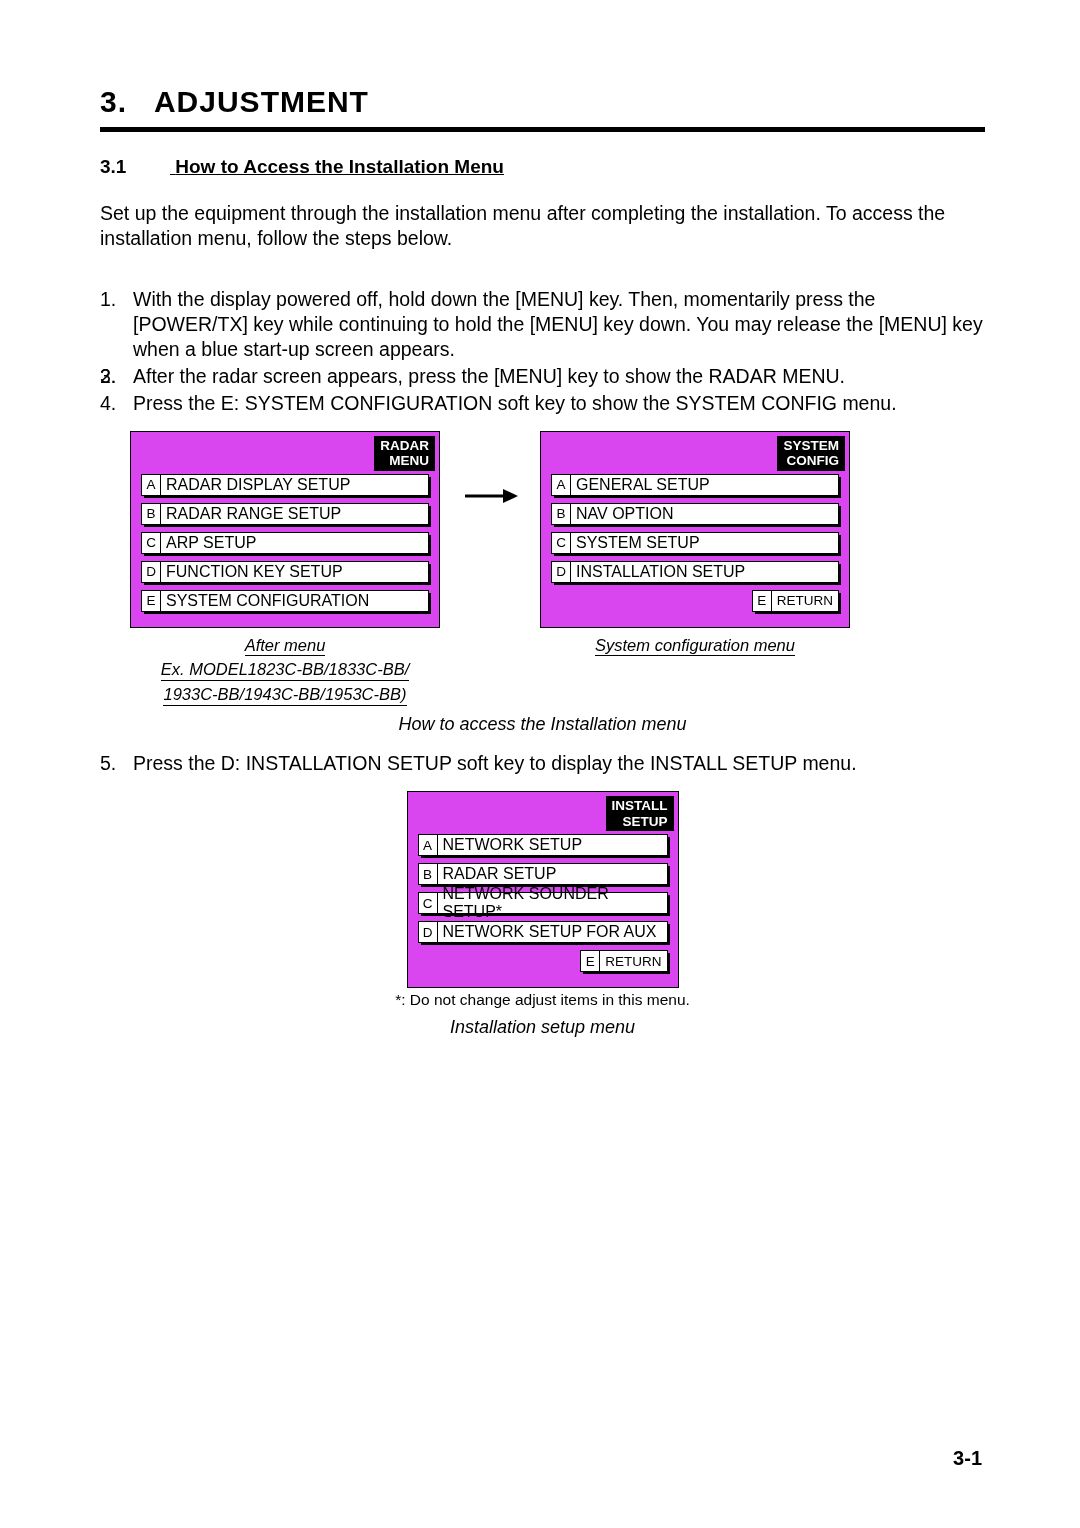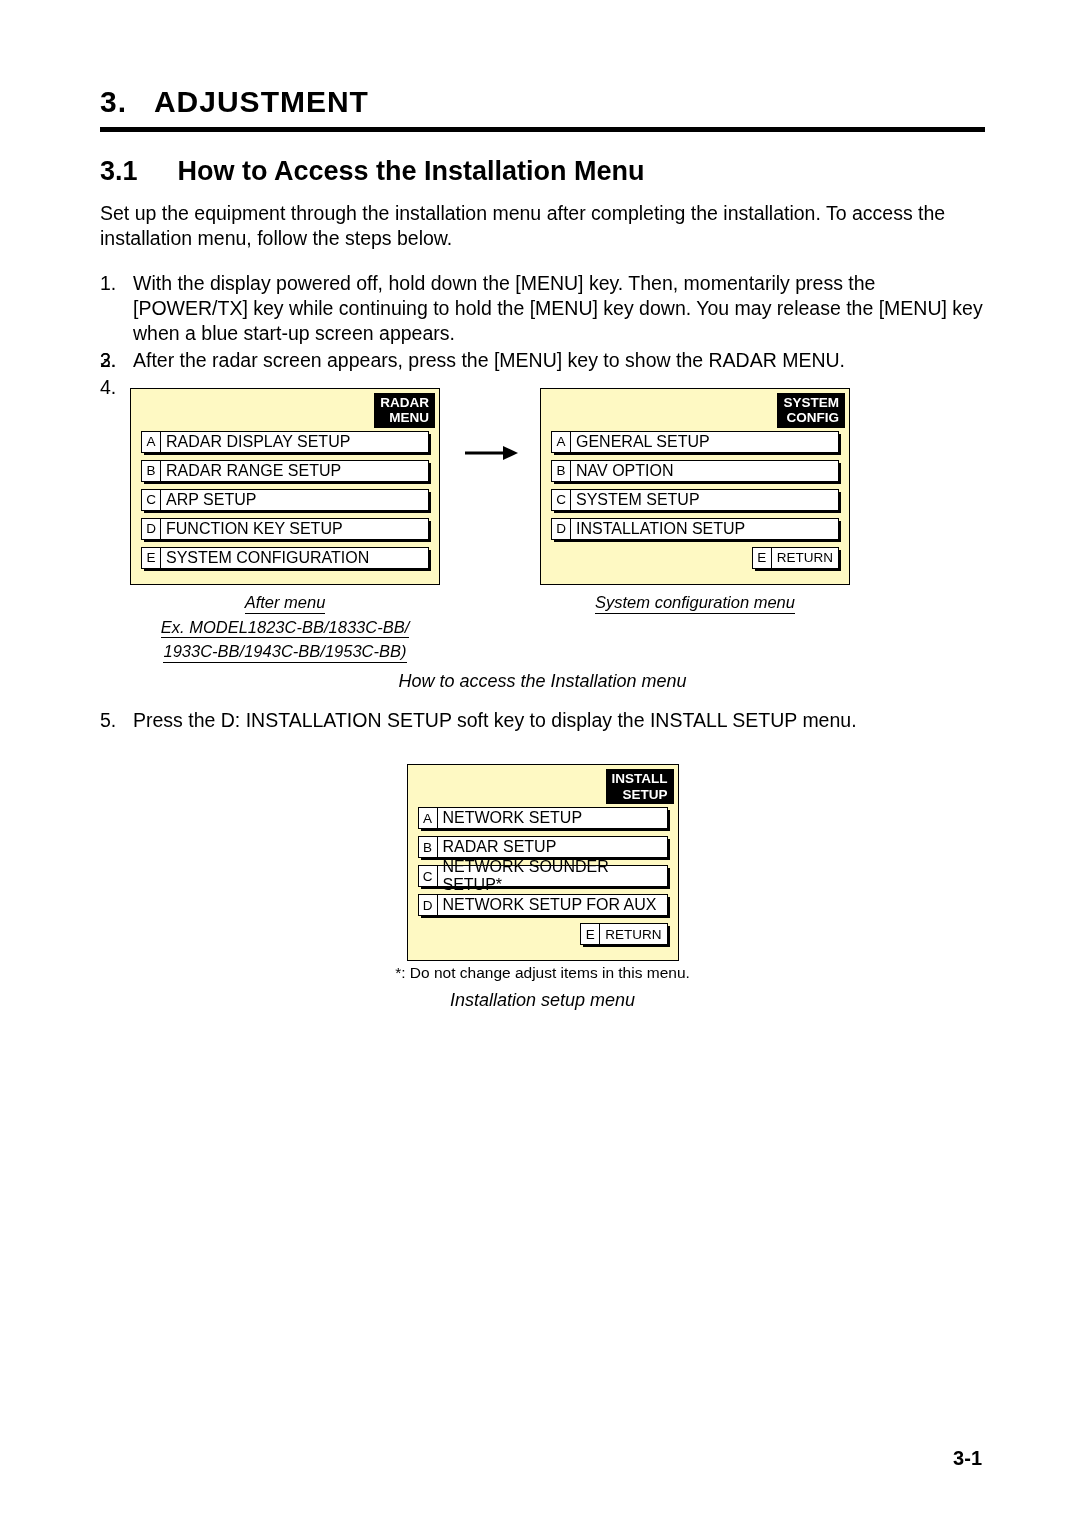--- a/index.html
+++ b/index.html
@@ -17,29 +17,30 @@
     font-weight: bold;
     letter-spacing: 1px;
     margin-bottom: 8px;
   }
   .chapter-rule {
     border: none;
     border-top: 5px solid #000;
     margin-bottom: 24px;
   }
   .section-heading {
-    font-size: 27px;
+    font-size: 19px;
     font-weight: bold;
-    margin-bottom: 14px;
+    margin-bottom: 23px;
+    text-decoration: underline;
   }
   .section-num { display: inline-block; width: 70px; }
   .body-text {
     font-size: 19.5px;
     line-height: 1.28;
-    margin-bottom: 20px;
+    margin-bottom: 36px;
   }
   ol.steps {
     list-style: none;
     font-size: 19.5px;
     line-height: 1.28;
     margin-left: 0;
     margin-bottom: 15px;
   }
   ol.steps > li {
     padding-left: 33px;
@@ -56,23 +57,23 @@
     align-items: flex-start;
     margin-left: 30px;
     margin-top: 6px;
     margin-bottom: 6px;
   }
   .menu-panel {
     border: 1.5px solid #000;
     width: 310px;
     padding: 42px 10px 8px 10px;
     position: relative;
-    background: #fef9c3;
-  }
-  .menu-panel.narrow { width: 272px; margin-top: 16px; }
+    background: #d946ef;
+  }
+  .menu-panel.narrow { width: 272px; }
   .menu-title {
     position: absolute;
     top: 4px;
     right: 4px;
     background: #000;
     color: #fff;
     font-size: 13.5px;
     font-weight: bold;
     line-height: 1.15;
     text-align: right;
@@ -188,21 +189,21 @@
   <span class="section-num">3.1</span>
   <span>How to Access the Installation Menu</span>
 </h2>
 
 <p class="body-text">Set up the equipment through the installation menu after completing the installation. To access the installation menu, follow the steps below.</p>
 
 <ol class="steps">
   <li><span class="num">1.</span><span>With the display powered off, hold down the [MENU] key. Then, momentarily press the [POWER/TX] key while continuing to hold the [MENU] key down. You may release the [MENU] key when a blue start-up screen appears.</span></li>
   <li><span class="num">2.</span></li>
   <li><span class="num">3.</span><span>After the radar screen appears, press the [MENU] key to show the RADAR MENU.</span></li>
-  <li><span class="num">4.</span></li>
+  <li><span class="num">4.</span><span>Press the E: SYSTEM CONFIGURATION soft key to show the SYSTEM CONFIG menu.</span></li>
 </ol>
 
 <div class="menus-row">
   <div class="menu-col">
     <div class="menu-panel">
       <div class="menu-title">
         <span>RADAR</span><br>
         <span>MENU</span>
       </div>
       <div class="menu-item shadow">

